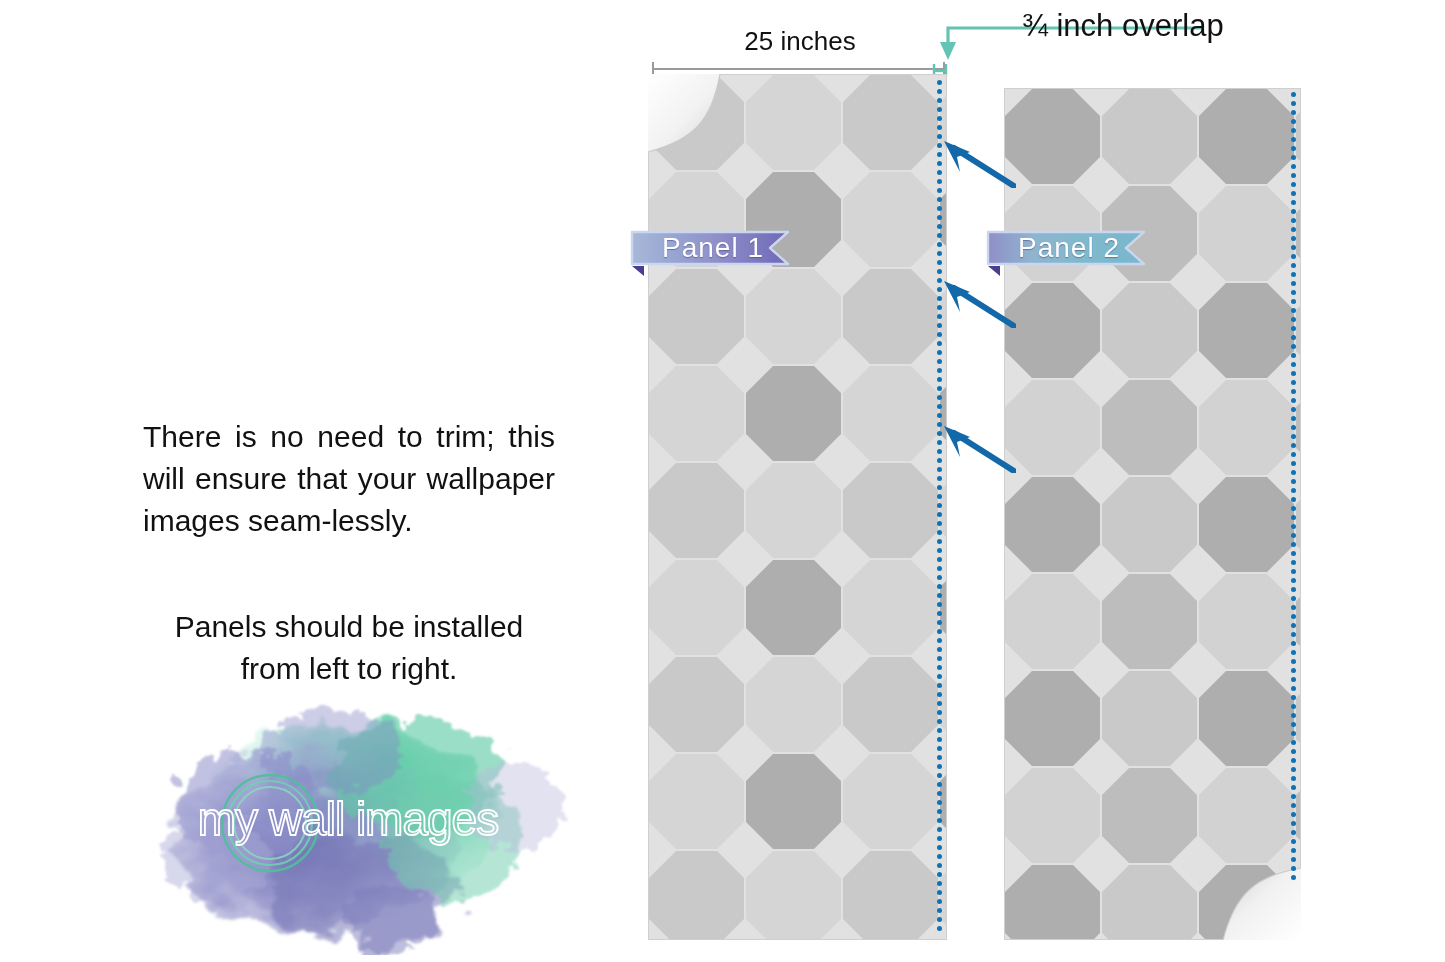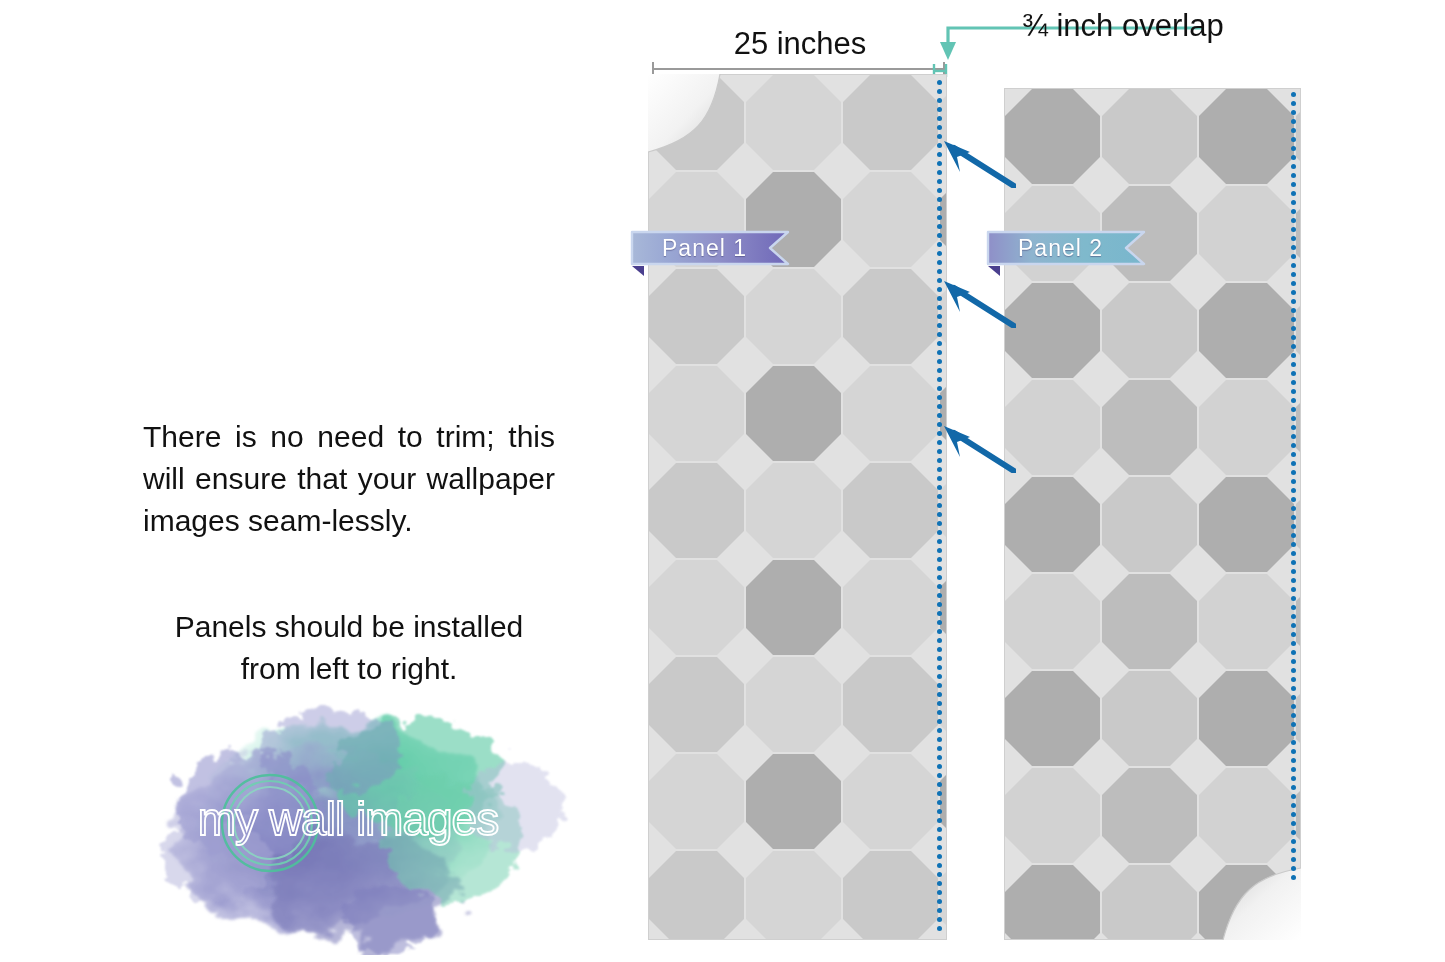--- a/index.html
+++ b/index.html
@@ -37,32 +37,32 @@
   .seam{position:absolute;width:5px;}
   .seam i{display:block;width:5px;height:5px;border-radius:50%;
           background:#0f72b5;margin-bottom:4px;}
 
   
   #dim-25{position:absolute;left:52px;top:62px;width:293px;height:14px;}
   #dim-25 .bar{position:absolute;left:0;top:6px;width:293px;height:2px;background:#9a9a9a;}
   #dim-25 .cap{position:absolute;top:0;width:2px;height:14px;background:#9a9a9a;}
   #dim-25 .cap.l{left:0;} #dim-25 .cap.r{left:291px;}
   #lbl-25{position:absolute;left:95px;top:26px;width:210px;text-align:center;
-      font-size:31px;font-weight:300;color:#111;}
+      font-size:26px;font-weight:300;color:#111;}
 
   
   #dim-34{position:absolute;left:330px;top:50px;width:24px;height:28px;}
   #lbl-34{position:absolute;left:396px;top:8px;font-size:31px;font-weight:300;color:#111;white-space:nowrap;margin-left:26px;}
 
   
   .banner{position:absolute;height:36px;}
   .banner svg{display:block;}
   .banner .btxt{position:absolute;left:0;top:0;width:100%;height:36px;
       display:flex;align-items:center;padding-left:32px;box-sizing:border-box;
-      color:#ffffff;font-size:23px;font-weight:300;letter-spacing:1px;
+      color:#ffffff;font-size:28px;font-weight:300;letter-spacing:1px;
       text-shadow:0 1px 1px rgba(60,60,110,.5);}
 
   .arrow{position:absolute;}
 </style>
 </head>
 <body>
 
 <div id="stage">
 
   <div id="left-col">

